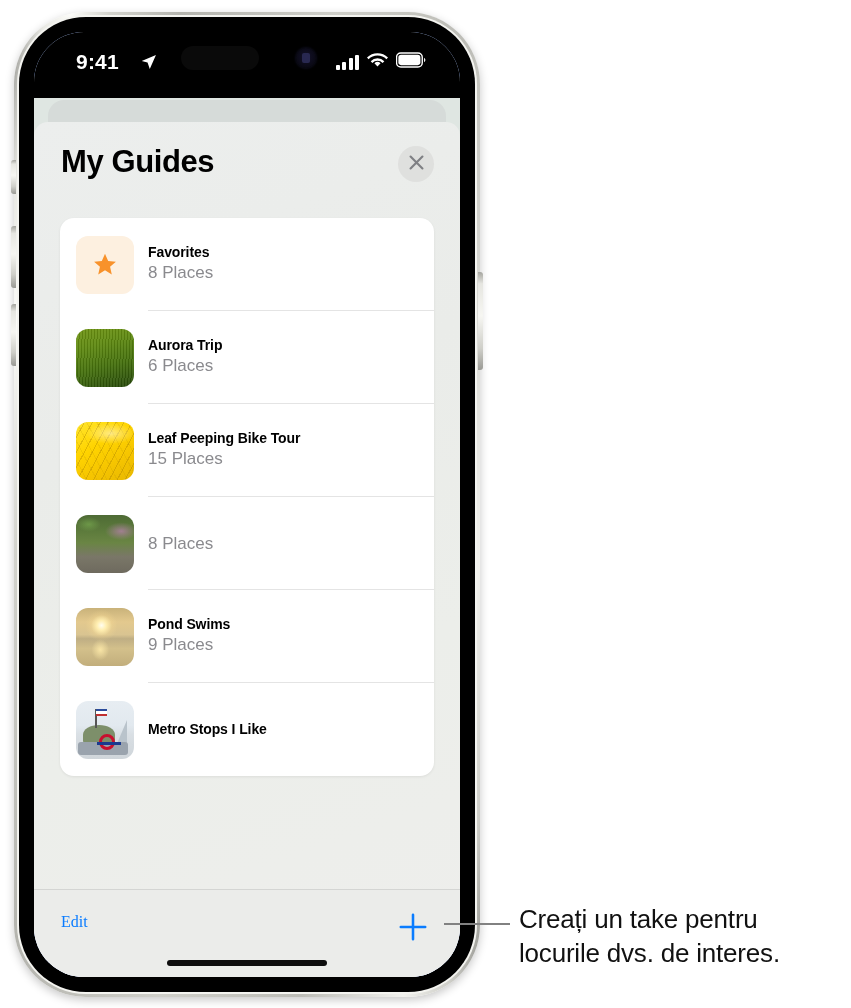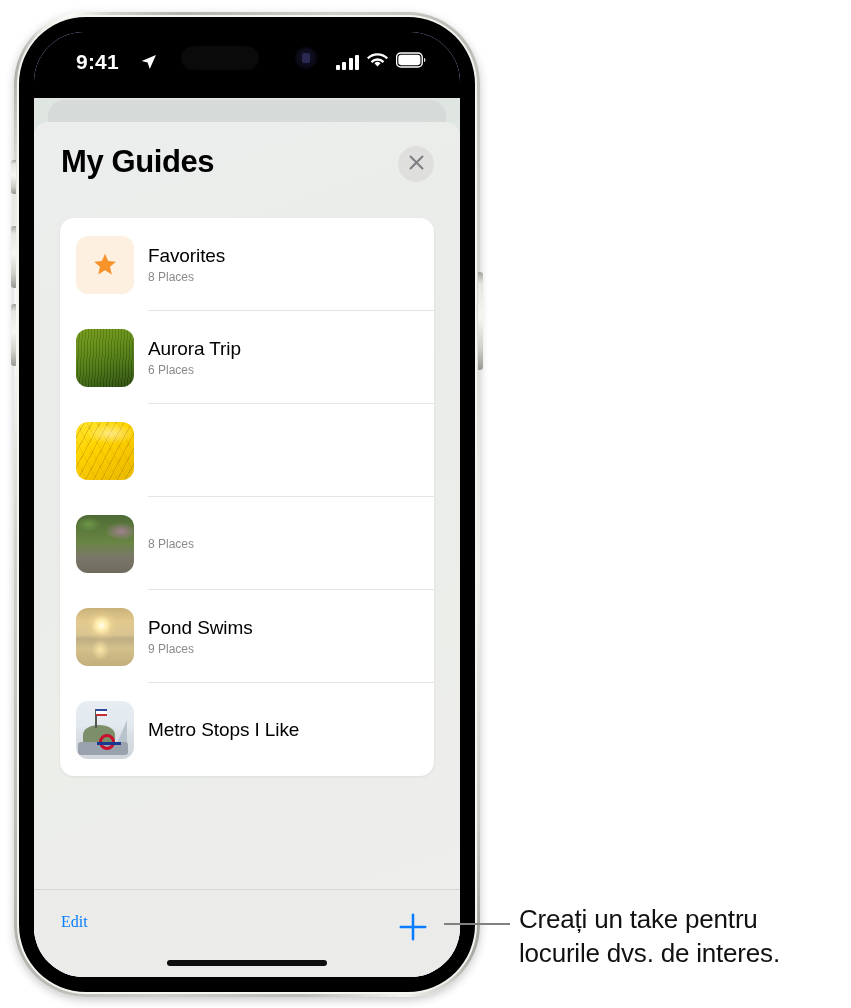--- a/index.html
+++ b/index.html
@@ -228,28 +228,28 @@
   .guide-thumb {
     width: 58px;
     height: 58px;
     border-radius: 12px;
     flex-shrink: 0;
     overflow: hidden;
     position: relative;
   }
   .guide-text { margin-left: 14px; }
   .guide-name {
-    font-size: 19px;
-    font-weight: normal;
+    font-size: 14px;
+    font-weight: bold;
     color: #000;
     letter-spacing: -0.1px;
     line-height: 1.25;
   }
   .guide-count {
-    font-size: 12px;
+    font-size: 17px;
     color: #8a8a8e;
     line-height: 1.35;
     margin-top: 1px;
   }
 
   
   .thumb-fav {
     background: #fdf0e0;
     display: flex;
     align-items: center;
@@ -497,20 +497,24 @@
         <div class="guide-row">
           <div class="guide-thumb thumb-aurora"></div>
           <div class="guide-text">
             <div class="guide-name">Aurora Trip</div>
             <div class="guide-count">6 Places</div>
           </div>
         </div>
 
         <div class="guide-row">
           <div class="guide-thumb thumb-leaf"></div>
+          <div class="guide-text">
+            <div class="guide-name">Leaf Peeping Bike Tour</div>
+            <div class="guide-count">15 Places</div>
+          </div>
         </div>
 
         <div class="guide-row">
           <div class="guide-thumb thumb-hikes"></div>
           <div class="guide-text">
             <div class="guide-count">8 Places</div>
           </div>
         </div>
 
 

